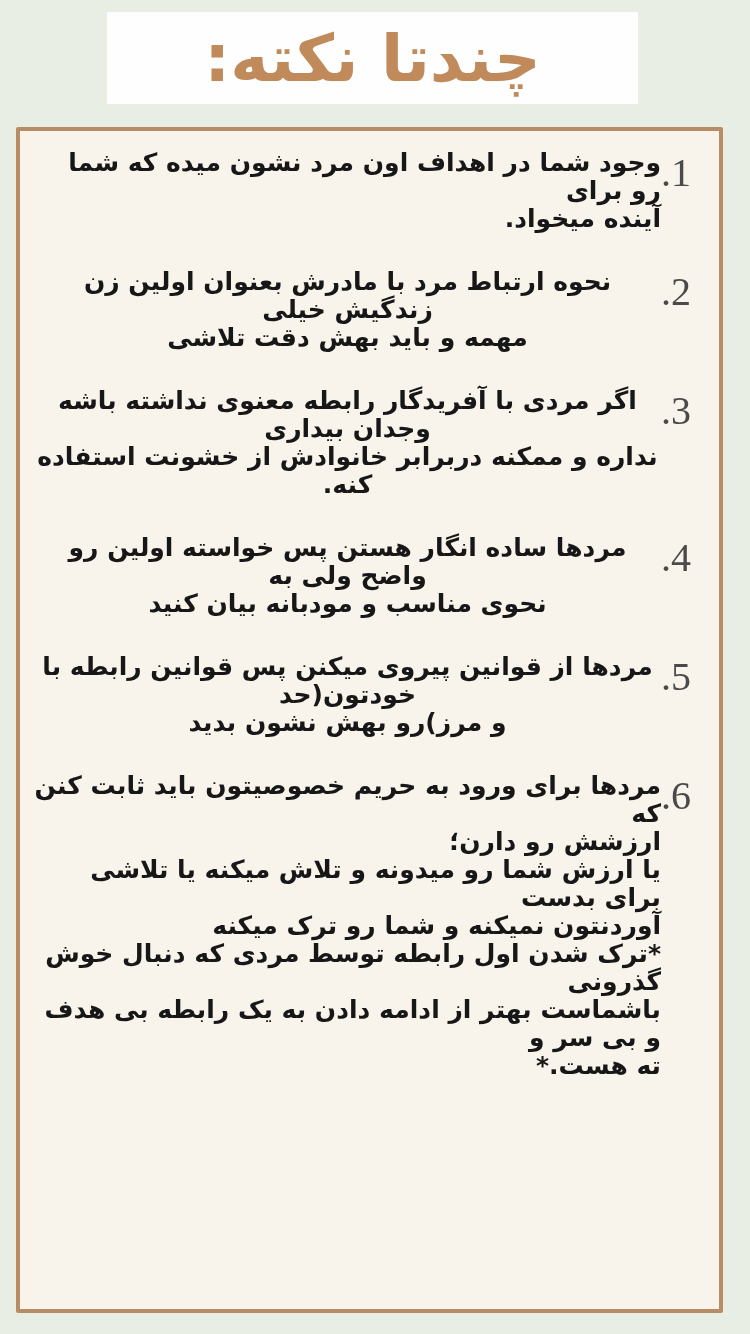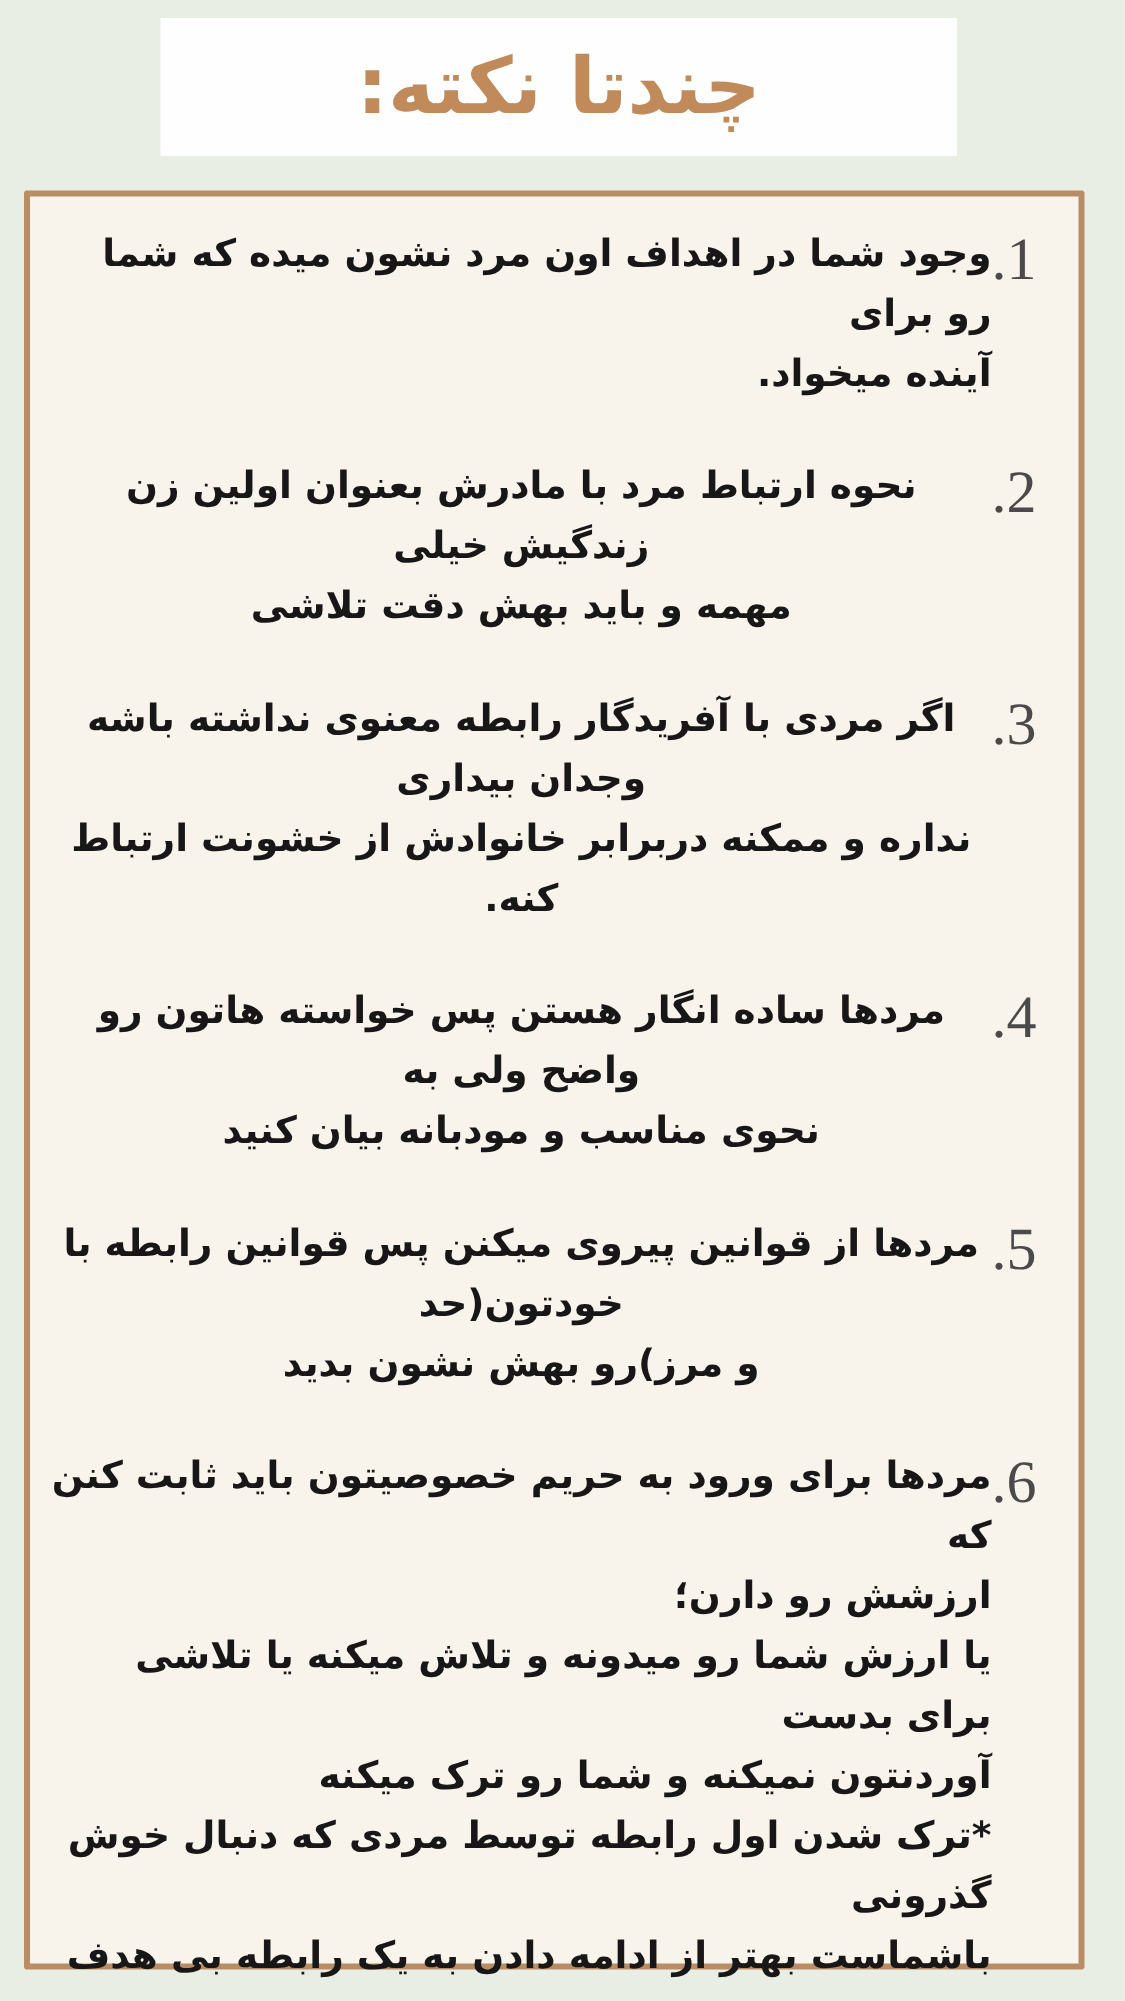--- a/index.html
+++ b/index.html
@@ -20,21 +20,21 @@
     left: 107px;
     top: 12px;
     width: 531px;
     height: 92px;
     background: #fefefe;
     display: flex;
     align-items: center;
     justify-content: center;
   }
   .page-title {
-    font-size: 52px;
+    font-size: 65px;
     font-weight: bold;
     color: #c18a5b;
     letter-spacing: 0;
   }
   .content-card {
     position: absolute;
     left: 16px;
     top: 127px;
     width: 707px;
     height: 1186px;
@@ -61,21 +61,21 @@
     color: #4a4a4a;
     text-align: left;
     margin-top: 2px;
   }
   .item:nth-child(7) .item-number { align-self: center; margin-top: 0; }
   .item-text {
     flex: 1 1 auto;
     font-size: 25px;
     font-weight: bold;
     color: #171717;
-    line-height: 40px;
+    line-height: 28px;
     text-align: center;
     white-space: pre-line;
   }
   .item:nth-child(1) .item-text,
   .item:nth-child(6) .item-text,
   .item:nth-child(7) .item-text { text-align: right; }
 </style>
 </head>
 <body>
 
@@ -93,26 +93,26 @@
 
   <div class="item">
     <span class="item-number">2.</span>
     <div class="item-text">نحوه ارتباط مرد با مادرش بعنوان اولین زن زندگیش خیلی
 مهمه و باید بهش دقت تلاشی</div>
   </div>
 
   <div class="item">
     <span class="item-number">3.</span>
     <div class="item-text">اگر مردی با آفریدگار رابطه معنوی نداشته باشه وجدان بیداری
-نداره و ممکنه دربرابر خانوادش از خشونت ارتباط کنه.</div>
+نداره و ممکنه دربرابر خانوادش از خشونت استفاده کنه.</div>
   </div>
 
   <div class="item">
     <span class="item-number">4.</span>
-    <div class="item-text">مردها ساده انگار هستن پس خواسته هاتون رو واضح ولی به
+    <div class="item-text">مردها ساده انگار هستن پس خواسته اولین رو واضح ولی به
 نحوی مناسب و مودبانه بیان کنید</div>
   </div>
 
   <div class="item">
     <span class="item-number">5.</span>
     <div class="item-text">مردها از قوانین پیروی میکنن پس قوانین رابطه با خودتون(حد
 و مرز)رو بهش نشون بدید</div>
   </div>
 
   <div class="item">

